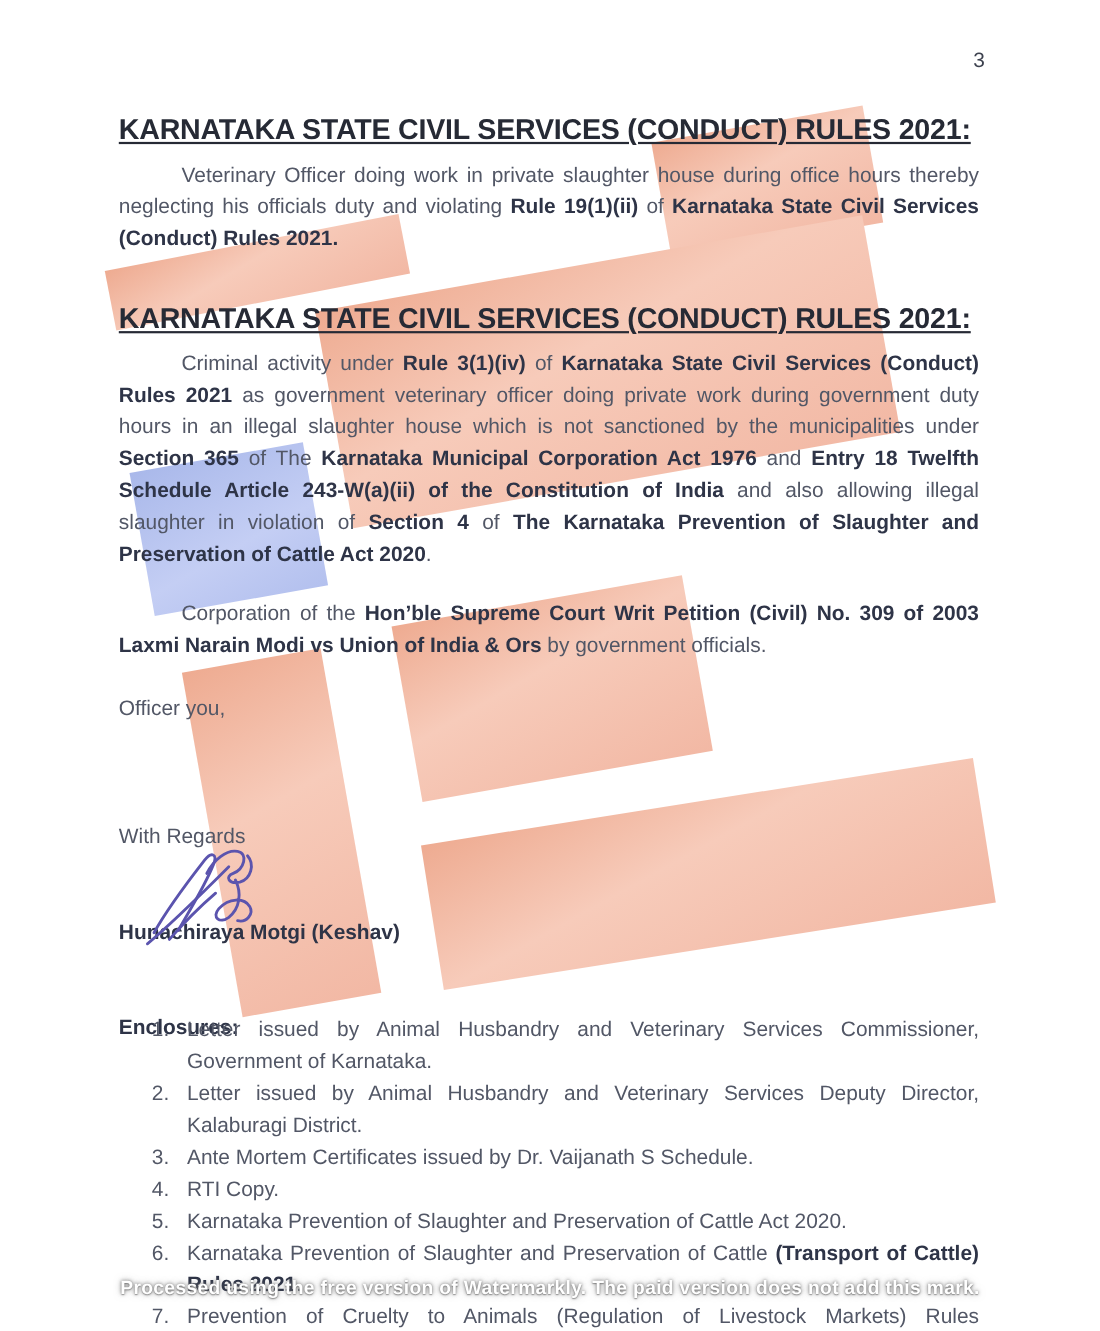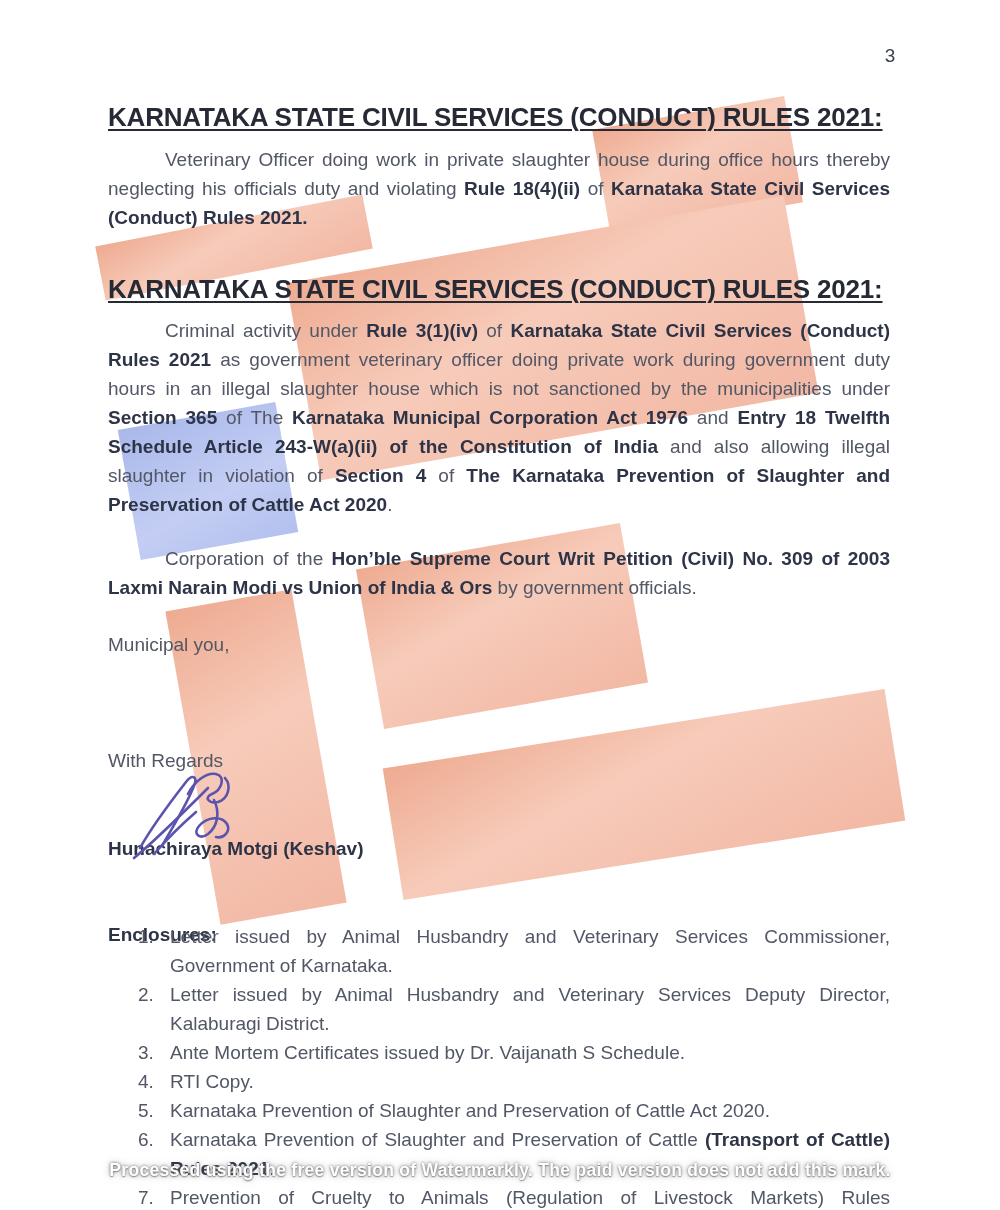--- a/index.html
+++ b/index.html
@@ -55,29 +55,29 @@
     <div class="shape salmon s5"></div>
     <div class="shape salmon s6"></div>
     <div class="shape salmon s7"></div>
   </div>
 
   <div class="pageno">3</div>
 
   <div class="content">
     <div class="heading" style="top:102px">KARNATAKA STATE CIVIL SERVICES (CONDUCT) RULES 2021:</div>
 
-    <p class="para indent" style="top:145px"><span>Veterinary Officer doing work in private slaughter house during office hours thereby neglecting his officials duty and violating </span><span class="b">Rule 18(4)(ii)</span><span> of </span><span class="b">Karnataka State Civil Services (Conduct) Rules 2021.</span></p>
+    <p class="para indent" style="top:145px"><span>Veterinary Officer doing work in private slaughter house during office hours thereby neglecting his officials duty and violating </span><span class="b">Rule 19(1)(ii)</span><span> of </span><span class="b">Karnataka State Civil Services (Conduct) Rules 2021.</span></p>
 
     <div class="heading" style="top:274px">KARNATAKA STATE CIVIL SERVICES (CONDUCT) RULES 2021:</div>
 
     <p class="para indent" style="top:316px"><span>Criminal activity under </span><span class="b">Rule 3(1)(iv)</span><span> of </span><span class="b">Karnataka State Civil Services (Conduct) Rules 2021</span><span> as government veterinary officer doing private work during government duty hours in an illegal slaughter house which is not sanctioned by the municipalities under </span><span class="b">Section 365</span><span> of The </span><span class="b">Karnataka Municipal Corporation Act 1976</span><span> and </span><span class="b">Entry 18 Twelfth Schedule Article 243-W(a)(ii) of the Constitution of India</span><span> and also allowing illegal slaughter in violation of </span><span class="b">Section 4</span><span> of </span><span class="b">The Karnataka Prevention of Slaughter and Preservation of Cattle Act 2020</span><span>.</span></p>
 
     <p class="para indent" style="top:544px"><span>Corporation of the </span><span class="b">Hon’ble Supreme Court Writ Petition (Civil) No. 309 of 2003 Laxmi Narain Modi vs Union of India &amp; Ors</span><span> by government officials.</span></p>
 
-    <p class="para" style="top:630px">Municipal you,</p>
+    <p class="para" style="top:630px">Officer you,</p>
 
     <p class="para" style="top:746px">With Regards</p>
 
     <div class="name" style="top:838px">Hunachiraya Motgi (Keshav)</div>
 
     <div class="encl-label" style="top:924px">Enclosures:</div>
 
     <ol class="enclosures" style="top:922px">
       <li><span>Letter issued by Animal Husbandry and Veterinary Services Commissioner, Government of Karnataka.</span></li>
       <li><span>Letter issued by Animal Husbandry and Veterinary Services Deputy Director, Kalaburagi District.</span></li>

